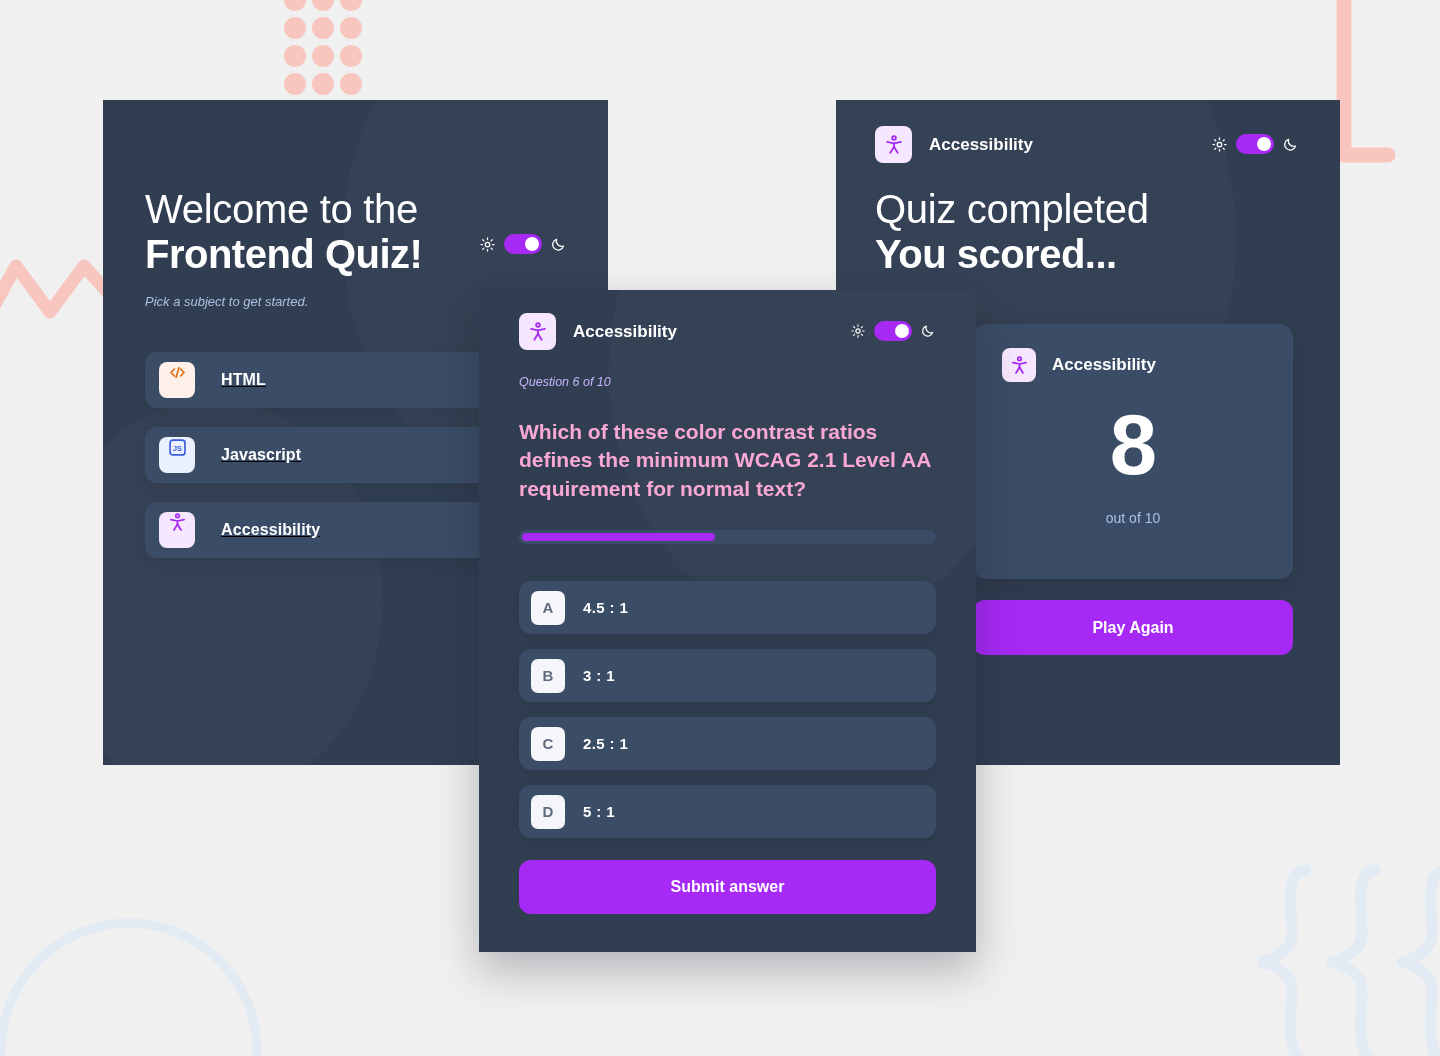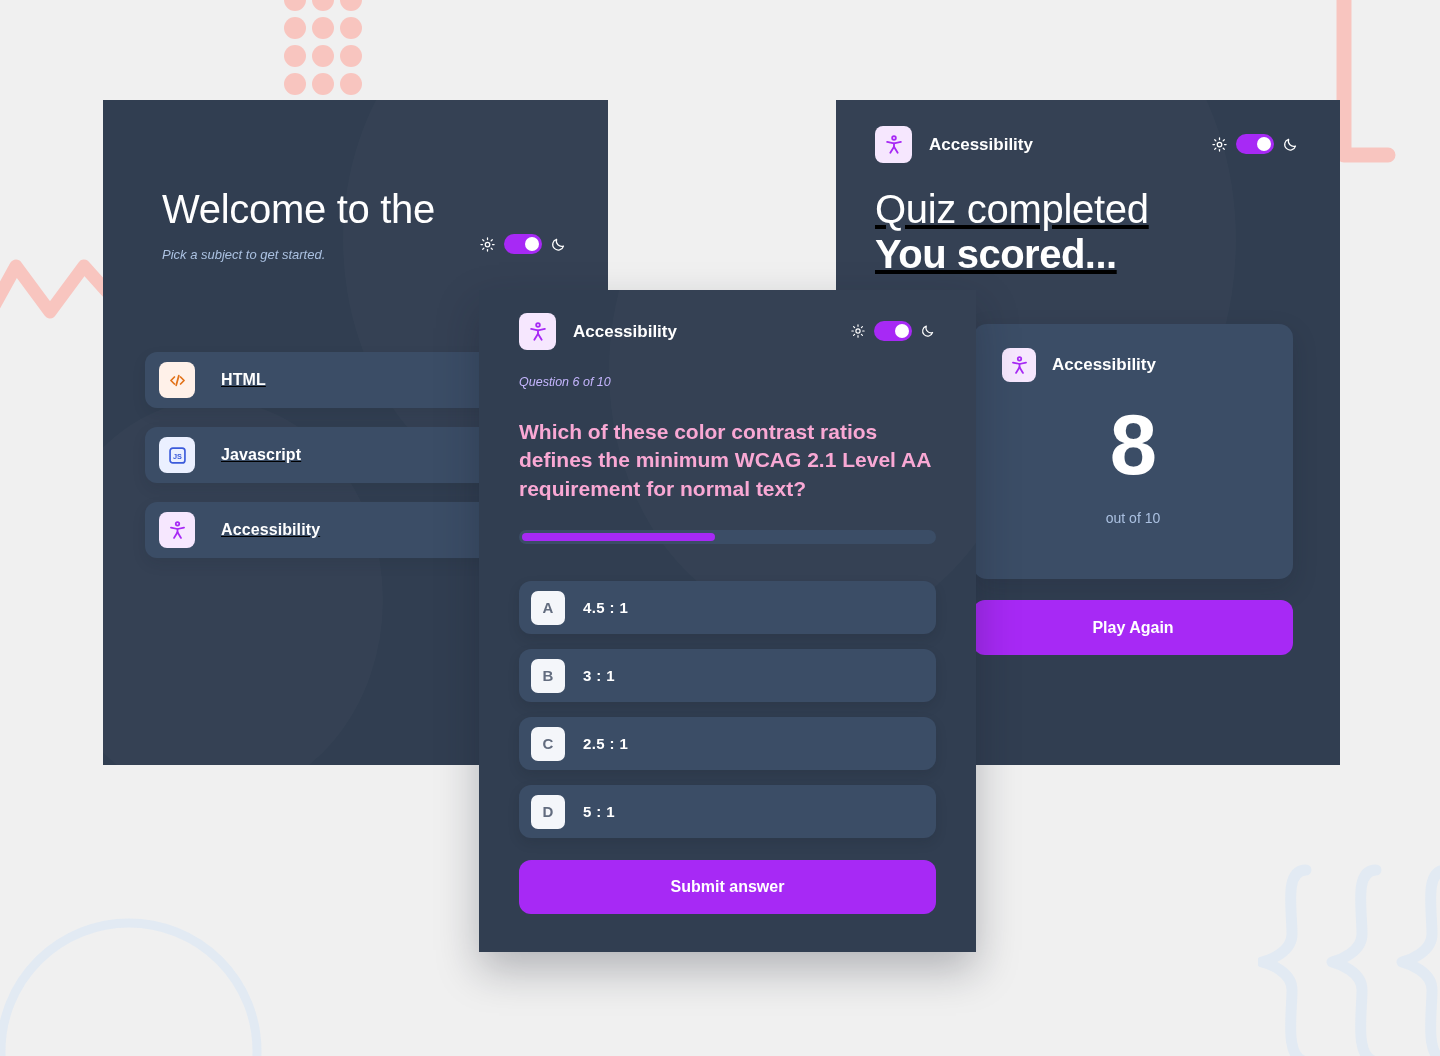--- a/index.html
+++ b/index.html
@@ -71,21 +71,20 @@
     position: absolute; top: 3px; right: 3px;
     width: 14px; height: 14px; border-radius: 50%;
     background: #fff;
   }
   .icon-sun, .icon-moon { display: block; }
 
   
   .welcome-head {
     position: absolute; left: 42px; top: 88px;
     width: 420px;
-    margin-left: 17px;
   }
   .title-light {
     font-size: 40px; font-weight: 300; color: #fff;
     letter-spacing: -0.3px; line-height: 1.08;
   }
   .title-bold {
     font-size: 40px; font-weight: 700; color: #fff;
     letter-spacing: -0.5px; line-height: 1.18;
   }
   .subtitle {
@@ -102,21 +101,21 @@
     display: flex; align-items: center; gap: 26px;
     background: #3b4d66;
     border-radius: 12px;
     height: 56px;
     padding: 0 14px;
     cursor: pointer;
     box-shadow: 0 6px 14px rgba(20,26,38,0.10);
   }
   .subject-icon {
     width: 36px; height: 36px; border-radius: 8px;
-    display: flex; align-items: center; justify-content: center;
+    display: flex; justify-content: center;
     flex: 0 0 36px;
   }
   .subject-label {
     font-size: 16px; font-weight: 600; color: #fff;
     letter-spacing: 0.1px;
   }
   .si-html { background: #fff1e9; }
   .si-css  { background: #e0fdef; }
   .si-js   { background: #ebf0ff; }
   .si-a11y { background: #f6e7fe; }
@@ -189,21 +188,21 @@
     cursor: pointer;
   }
   #submit-answer-button { position: absolute; left: 40px; top: 570px; }
 
   
   .rc-header {
     position: absolute; left: 39px; top: 26px;
     display: flex; align-items: center; gap: 17px;
   }
   .results-head {
-    position: absolute; left: 39px; top: 88px; width: 430px; text-decoration: underline;
+    position: absolute; left: 39px; top: 88px; width: 430px;
   }
   .score-panel {
     position: absolute; left: 137px; top: 224px;
     width: 320px; height: 255px;
     background: #3b4d66;
     border-radius: 14px;
     box-shadow: 0 10px 26px rgba(20,26,38,0.16);
   }
   .score-panel .chip-row {
     position: absolute; left: 29px; top: 24px;
@@ -293,20 +292,21 @@
       <div class="toggle-track">
         <div class="toggle-knob"></div>
       </div>
       <svg class="icon-moon" width="15" height="15" viewBox="0 0 24 24">
         <path d="M20 14.5A8.6 8.6 0 0 1 9 3.6 8.8 8.8 0 1 0 20 14.5z" fill="none" stroke="#ffffff" stroke-width="2" stroke-linejoin="round"></path>
       </svg>
     </div>
 
     <div class="welcome-head">
       <div class="title-light">Welcome to the</div>
+      <div class="title-bold">Frontend Quiz!</div>
       <div class="subtitle">Pick a subject to get started.</div>
     </div>
 
     <div class="subject-list">
 
       <div class="subject-item">
         <span class="subject-icon si-html">
           <svg width="21" height="21" viewBox="0 0 24 24">
             <g fill="none" stroke="#e2721a" stroke-width="2" stroke-linecap="round" stroke-linejoin="round">
               <polyline points="8.5,8 4.5,12 8.5,16"></polyline>

